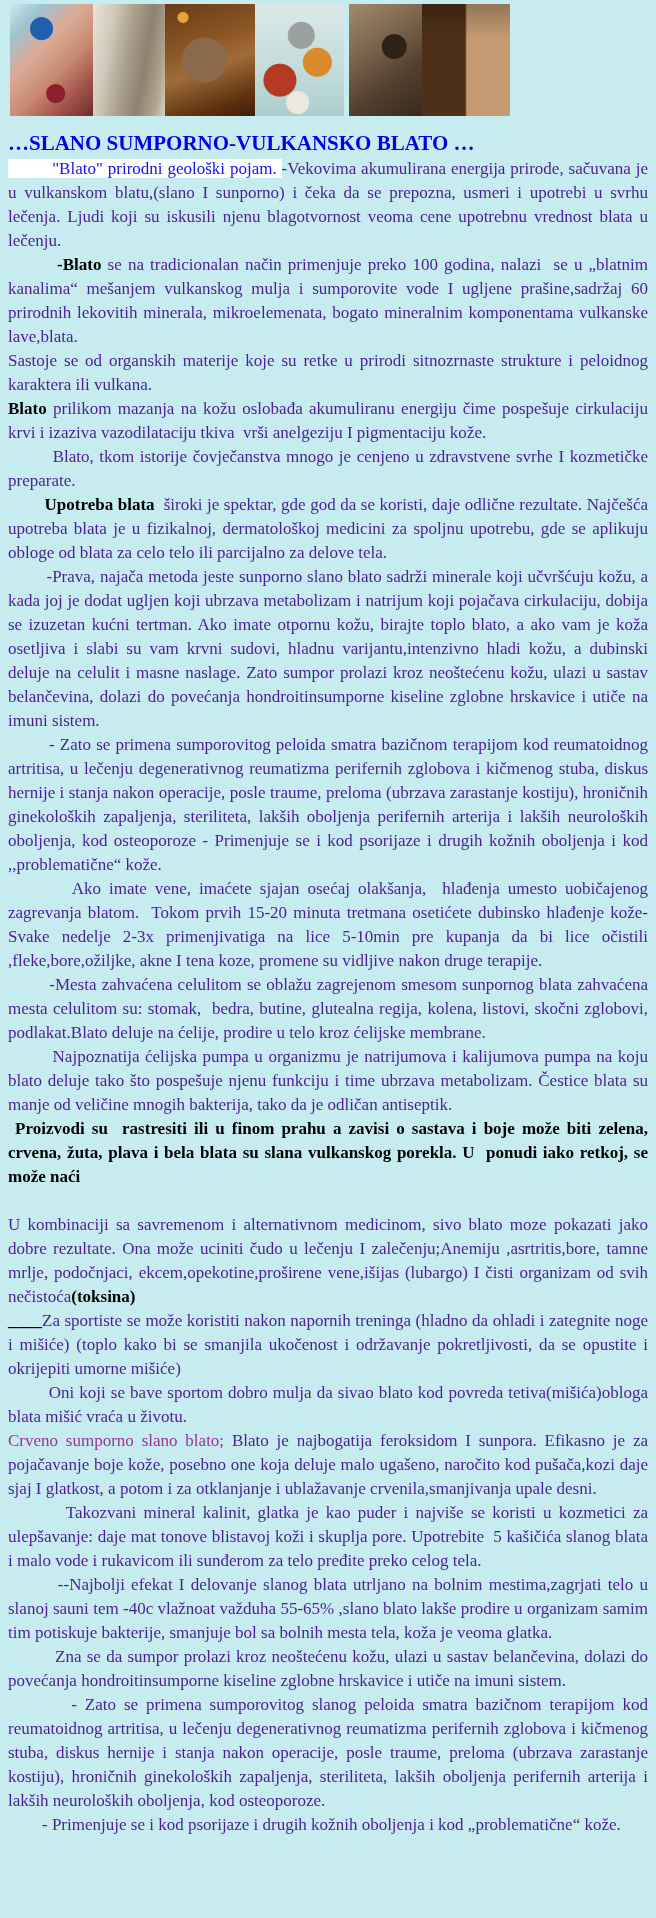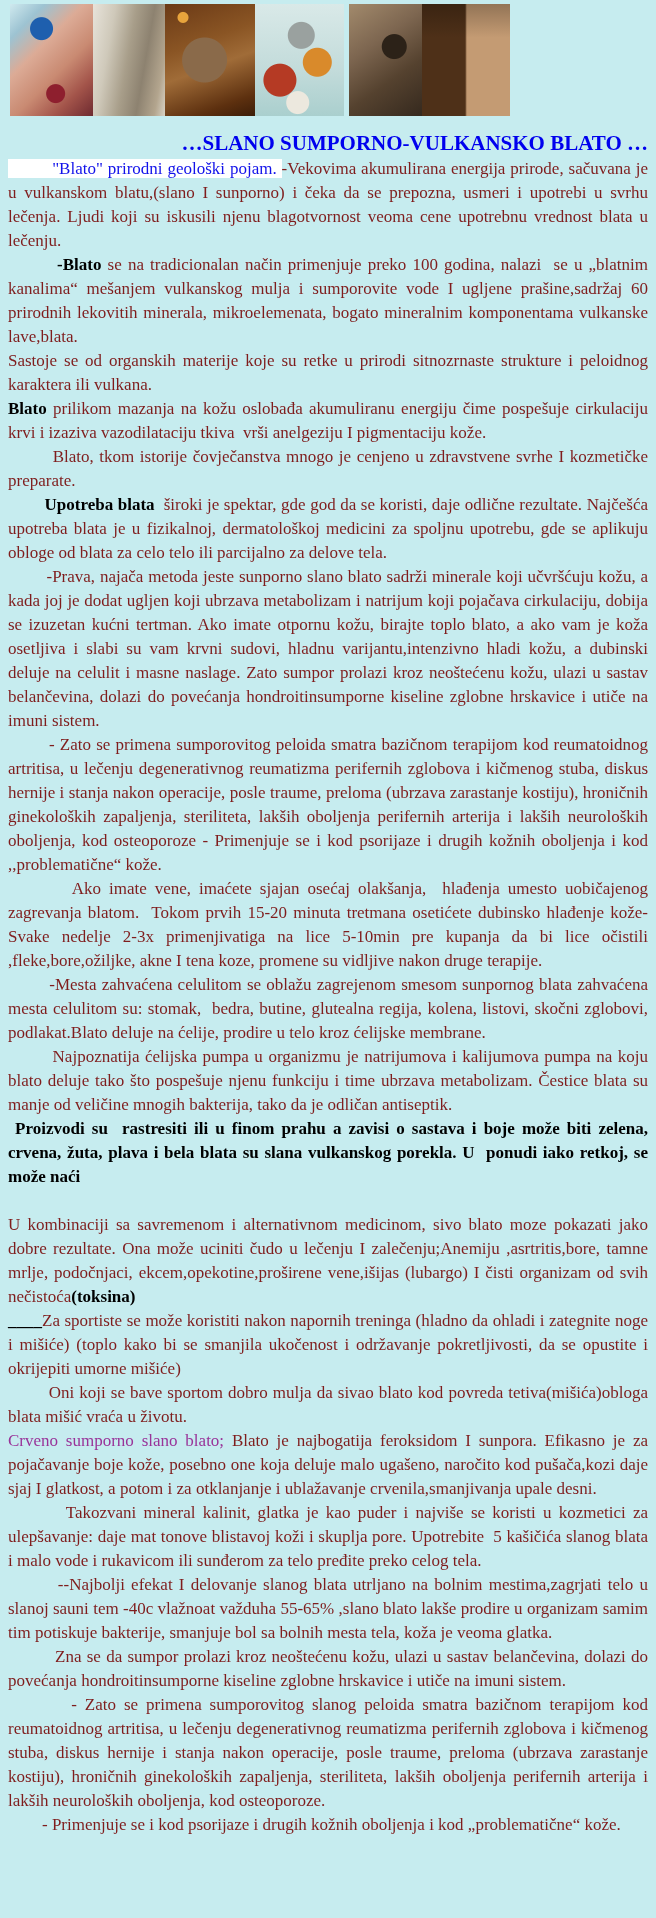--- a/index.html
+++ b/index.html
@@ -34,24 +34,24 @@
   .hi-5{width:73px;background:
       radial-gradient(circle at 62% 38%, #2c2218 0 12px, rgba(44,34,24,0) 13px),
       linear-gradient(145deg,#a28a6c 0%,#7d6650 35%,#55422f 65%,#35291e 100%);}
   .hi-6{width:88px;background:
       linear-gradient(90deg,#4e3018 0 49%, #c49b73 51% 100%),
       linear-gradient(180deg,rgba(0,0,0,.25) 0%,rgba(0,0,0,0) 30%);
       background-blend-mode:multiply;}
   
   .doc{padding:14px 8px 0 8px;}
   .para{white-space:pre-wrap;text-align:justify;margin:0;}
-  .para.center{text-align:right;white-space:normal;}
+  .para.center{text-align:left;white-space:normal;}
   .para.spacer{height:24px;}
   .seg-title{color:#0000ee;font-weight:bold;font-size:21px;line-height:26px;}
-  .seg-body{color:#7f1d1d;}
+  .seg-body{color:#4c1d95;}
   .seg-blue{color:#000000;font-weight:bold;}
   .seg-bluehl{color:#1212ea;background:#ffffff;}
   .seg-purple{color:#993399;}
 </style>
 </head>
 <body>
 
 <div id="page">
   <div class="photo-strip">
       <div class="hphoto hi-1"></div>

